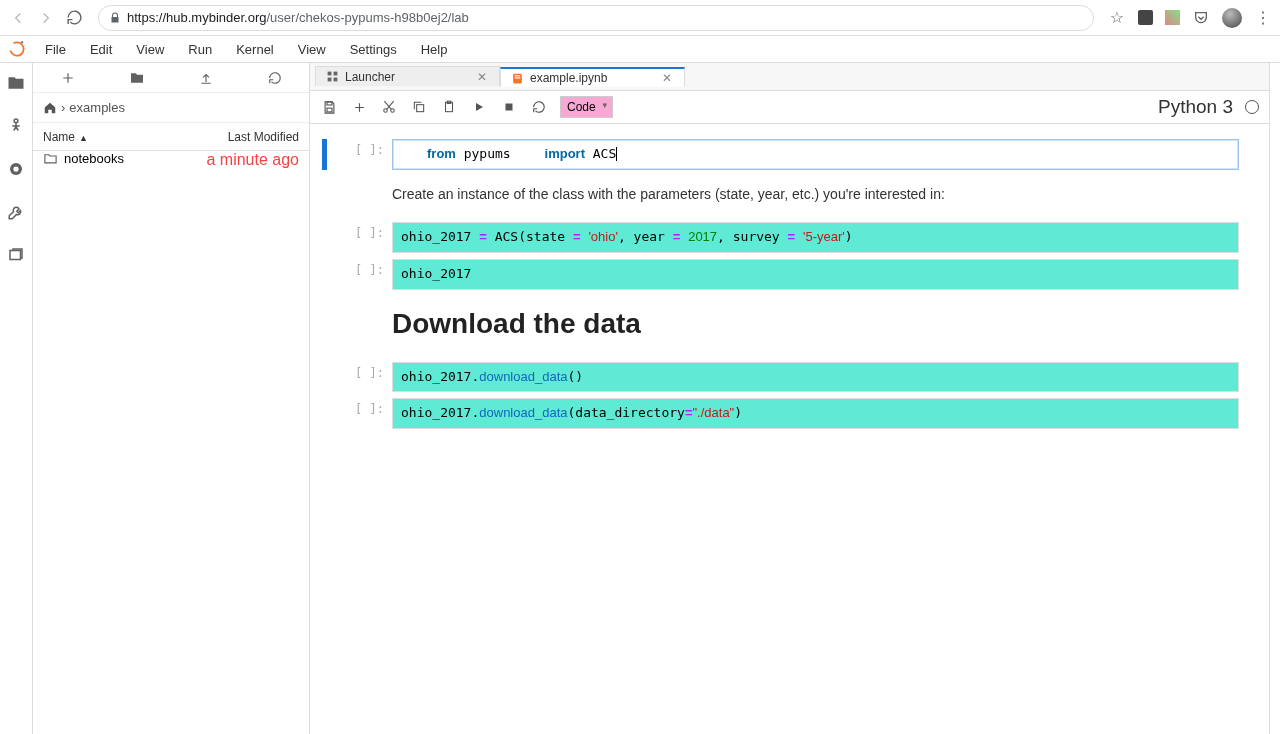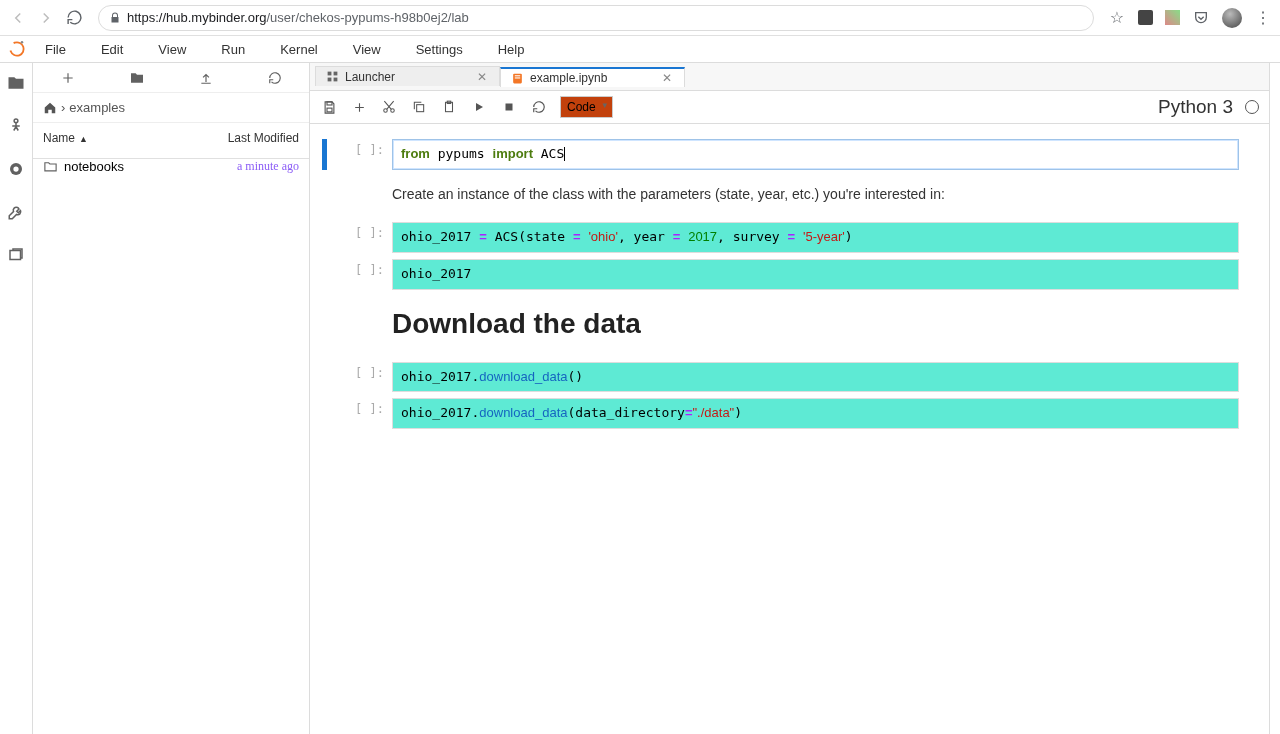--- a/index.html
+++ b/index.html
@@ -13,76 +13,76 @@
 .url-bar .lock { color:#5f6368; }
 .url-text { color:#202124;text-align:center; }
 .url-text .domain { color:#202124; }
 .url-text .path { color:#5f6368; }
 .chrome .right-icons { display:flex; align-items:center; gap:12px; }
 .chrome .ext-icon { width:18px; height:18px; display:flex; align-items:center; justify-content:center; color:#5f6368; }
 
 
 .jl-topbar { height:27px; display:flex; align-items:center; border-bottom:1px solid #dcdcdc; background:#fff; }
 .jl-logo { width:33px; display:flex; align-items:center; justify-content:center; }
-.jl-menu { display:flex; gap:11px; }
+.jl-menu { display:flex; gap:0; }
 .jl-menu-item { padding:4px 12px; font-size:13px; color:#333; cursor:pointer; }
 
 
 .jl-body { display:flex; height:calc(100% - 36px - 27px); }
 
 
 .activity-bar { width:33px; border-right:1px solid #dcdcdc; display:flex; flex-direction:column; align-items:center; padding-top:6px; gap:15px; }
 .activity-item { width:28px; height:28px; display:flex; align-items:center; justify-content:center; color:#616161; cursor:pointer; }
 .activity-item.active { color:#616161; }
 
 
 .filebrowser { width:277px; border-right:1px solid #dcdcdc; display:flex; flex-direction:column; }
 .fb-toolbar { height:30px; display:flex; align-items:center; justify-content:space-around; border-bottom:1px solid #eee; }
 .fb-toolbar .fb-btn { width:24px; height:24px; display:flex; align-items:center; justify-content:center; color:#616161; cursor:pointer; }
 .fb-breadcrumb { height:30px; display:flex; align-items:center; gap:4px; padding:0 10px; font-size:13px; color:#555; border-bottom:1px solid #eee; }
-.fb-header { height:28px; display:flex; align-items:flex-start; padding:0 10px; font-size:12px; color:#333; border-bottom:1px solid #e0e0e0; justify-content:space-between;margin-top:8px; }
+.fb-header { height:28px; display:flex; align-items:center; padding:0 10px; font-size:12px; color:#333; border-bottom:1px solid #e0e0e0; justify-content:space-between; }
 .fb-header .sort-caret { font-size:9px; margin-left:4px; }
 .fb-row { height:28px; display:flex; align-items:flex-start; padding:0 10px; font-size:13px; cursor:pointer; justify-content:space-between; }
 .fb-row .left { display:flex; align-items:center; gap:6px; }
 .fb-row .folder-icon { color:#616161; }
-.fb-row .modified { color:#8b5cf6; font-size:12px;font-family:Liberation Serif, serif; }
+.fb-row .modified { color:#ef4444; font-size:16px; }
 
 
 .doc-area { flex:1; display:flex; flex-direction:column; min-width:0; border-right:1px solid #dcdcdc; }
 
 
 .tab-bar { height:28px; display:flex; border-bottom:1px solid #dcdcdc; background:#f7f7f7; padding-left:5px; padding-top:3px; }
 .tab { display:flex; align-items:center; gap:6px; height:20px; padding:0 10px; font-size:12px; background:#eee; border:1px solid #dcdcdc; border-bottom:none; margin-right:0; min-width:185px; justify-content:space-between; cursor:pointer; }
 .tab.active { background:#fff; border-top:2px solid #1976d2; position:relative; top:1px; }
 .tab .tab-label { display:flex; align-items:center; gap:6px; color:#333; }
 .tab .close { color:#888; width:14px; text-align:center; }
 
 
 .nb-toolbar { height:33px; display:flex; align-items:center; padding:0 10px; border-bottom:1px solid #dcdcdc; gap:12px; font-size:12px; color:#555; }
 .nb-toolbar .tb-btn { width:18px; height:18px; display:flex; align-items:center; justify-content:center; cursor:pointer; }
-.nb-toolbar select { height:22px; font-size:12px; border:1px solid #ccc; padding:0 16px 0 6px; background:#c2410c; appearance:none; }
+.nb-toolbar select { height:22px; font-size:12px; border:1px solid #ccc; padding:0 16px 0 6px; background:#f9a8d4; appearance:none; }
 .nb-toolbar .celltype-wrap { position:relative; }
 .nb-toolbar .celltype-wrap::after { content:"▾"; position:absolute; right:6px; top:4px; font-size:9px; color:#666; pointer-events:none; }
 .nb-toolbar .spring { flex:1; }
 .nb-toolbar .kernel-name { font-size:19px; color:#333; }
 .nb-toolbar .kernel-indicator { width:14px; height:14px; border:1.5px solid #555; border-radius:50%; }
 
 
 .nb-content { flex:1; overflow:auto; padding:15px 30px 30px 12px; background:#fff; }
 .cell { display:flex; margin-bottom:6px; }
 .cell .bar { width:5px; margin-right:10px; }
 .cell.active .bar { background:#1976d2; }
 .cell .prompt { width:55px; text-align:right; padding-right:8px; font-family:Menlo,Consolas,monospace; font-size:12px; color:#aaa; padding-top:4px; user-select:none; }
 .cell .content { flex:1; }
 .md-cell h2 { font-size:28px; font-weight:700; margin:12px 0 16px 0; color:#222; }
 .md-cell p { font-size:14px; color:#333; margin:10px 0 14px 0; }
 .md-cell code.inline { background:#f0f0f0; padding:1px 5px; border-radius:3px; font-family:Menlo,Consolas,monospace; font-size:12.5px; }
 .code-input { border:1px solid #ddd; background:#5eead4; padding:5px 8px; font-family:Menlo,Consolas,monospace; font-size:13px; line-height:1.45; white-space:pre; }
 .cell.active .code-input { border:1px solid #9fc3e8; background:#fff; box-shadow:0 0 0 1px #cfe5ff inset; }
-.tok-kw { color:#4d7c0f; font-weight:bold; }
+.tok-kw { color:#0369a1; font-weight:bold;margin-left:26px; }
 .tok-fn { color:#1565c0; }
 .tok-str { color:#c41a16; }
 .tok-num { color:#008000; }
 .tok-op { color:#aa22ff; font-weight:bold; }
 .cursor-caret { display:inline-block; width:0; border-left:1px solid #000; height:14px; vertical-align:text-bottom; }
 
 
 .right-rail { width:10px; }
 
 svg { display:block; }

